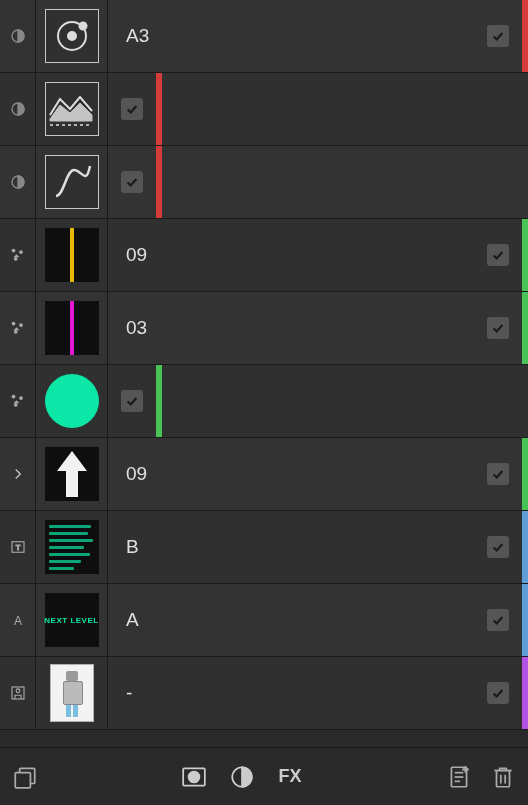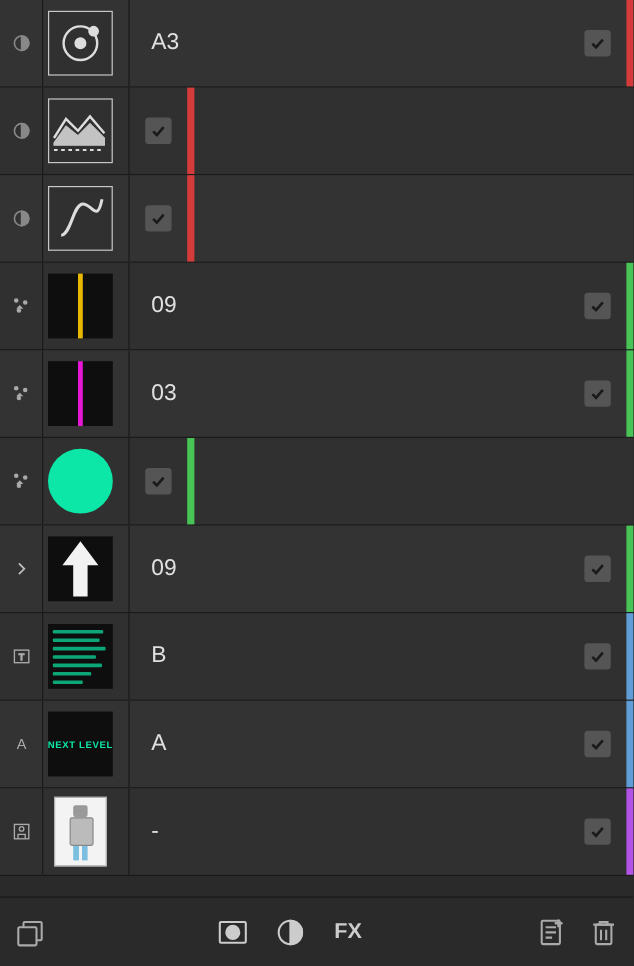--- a/index.html
+++ b/index.html
@@ -34,20 +34,21 @@
     align-items: center;
     justify-content: center;
     border-right: 1px solid #1a1a1a;
     cursor: pointer;
   }
   .thumb-cell {
     width: 72px;
     height: 100%;
     display: flex;
     align-items: center;
+    justify-content: center;
     border-right: 1px solid #1a1a1a;
     padding: 4px;
     cursor: pointer;
   }
   .thumb {
     width: 54px;
     height: 54px;
     display: flex;
     align-items: center;
     justify-content: center;

